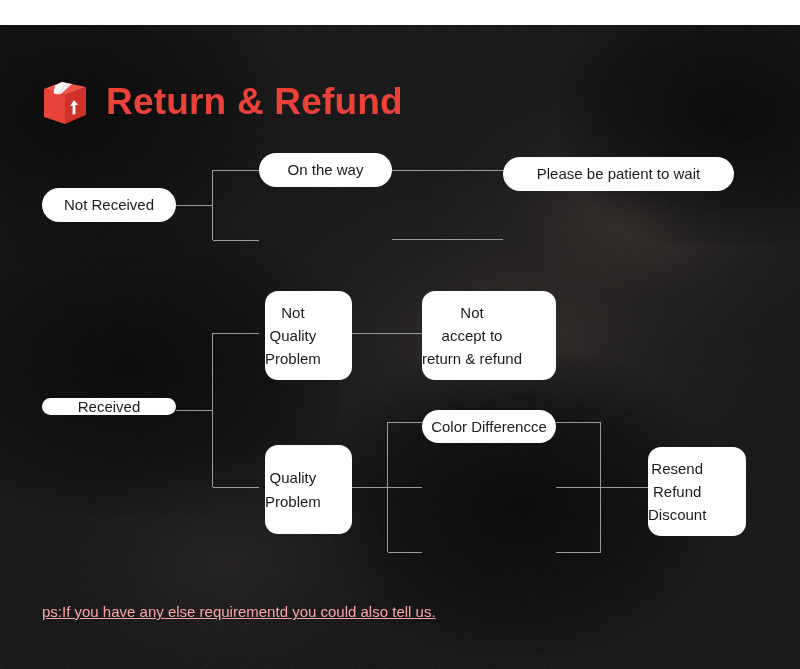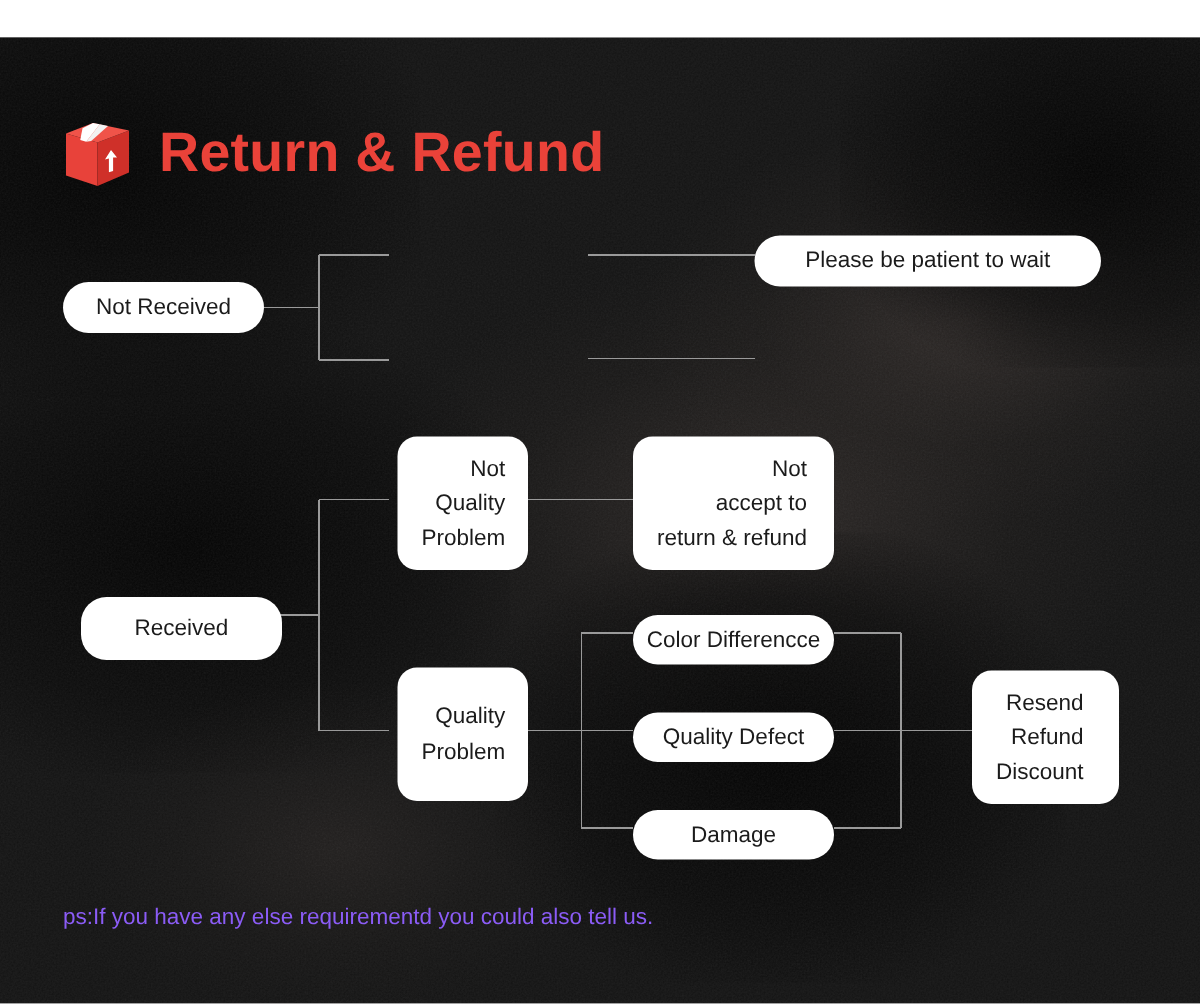--- a/index.html
+++ b/index.html
@@ -82,33 +82,34 @@
     border-radius:14px;
     box-sizing:border-box;
     display:flex;
     align-items:center;
     z-index:4;
     font-size:15px;
     line-height:1.55;
     white-space:pre-line;
   }
   .node.center{ justify-content:center; text-align:center; }
-  .node.left{ justify-content:flex-start; text-align:right; padding-left:16px; }
+  .node.left{ justify-content:flex-start; text-align:center; }
   .node.pill{ border-radius:17px; }
   .node.block{ border-radius:13px; }
 
   
   #footer{
     position:absolute;
     left:42px;
     top:578px;
-    color:#8b5cf6;
+    color:#fca5a5;
     font-size:15px;
     z-index:6;
     white-space:nowrap;
+    text-decoration:underline;
   }
 </style>
 </head>
 <body>
 
 <div id="page">
 
   <div id="panel">
 
     <div class="bg-dark" style="left:-140px; top:-60px;  width:420px; height:300px;"></div>
@@ -177,43 +178,42 @@
         <path d="M556,397 H600.5"></path>
         <path d="M556,462 H600.5"></path>
         <path d="M556,527 H600.5"></path>
         <path d="M600.5,397 V527"></path>
         <path d="M600.5,462 H648"></path>
       </g>
     </svg>
 
     <div class="node pill center" style="left:42px; top:163px; width:134px; height:34px;">Not Received</div>
 
+    <div class="node pill center" style="left:259px; top:128px; width:133px; height:34px;">On the way</div>
 
 
     <div class="node pill center" style="left:503px; top:132px; width:231px; height:34px;">Please be patient to wait</div>
 
 
-    <div class="node pill center" style="left:54px; top:373px; width:134px; height:42px;">Received</div>
+    <div class="node pill center" style="left:42px; top:373px; width:134px; height:17px;">Received</div>
 
     <div class="node block left" style="left:265px; top:266px; width:87px; height:89px;">Not
 Quality
 Problem</div>
 
     <div class="node block left" style="left:422px; top:266px; width:134px; height:89px;">Not
 accept to
 return &amp; refund</div>
 
     <div class="node block left" style="left:265px; top:420px; width:87px; height:89px;">Quality
 Problem</div>
 
     <div class="node pill center" style="left:422px; top:385px; width:134px; height:33px;">Color Differencce</div>
 
-    <div class="node pill center" style="left:422px; top:450px; width:134px; height:33px;">Quality Defect</div>
-
-    <div class="node pill center" style="left:422px; top:515px; width:134px; height:33px;">Damage</div>
+
 
     <div class="node block left" style="left:648px; top:422px; width:98px; height:89px;">Resend
 Refund
 Discount</div>
 
     <div id="footer">ps:If you have any else requirementd you could also tell us.</div>
 
   </div>
 </div>
 

